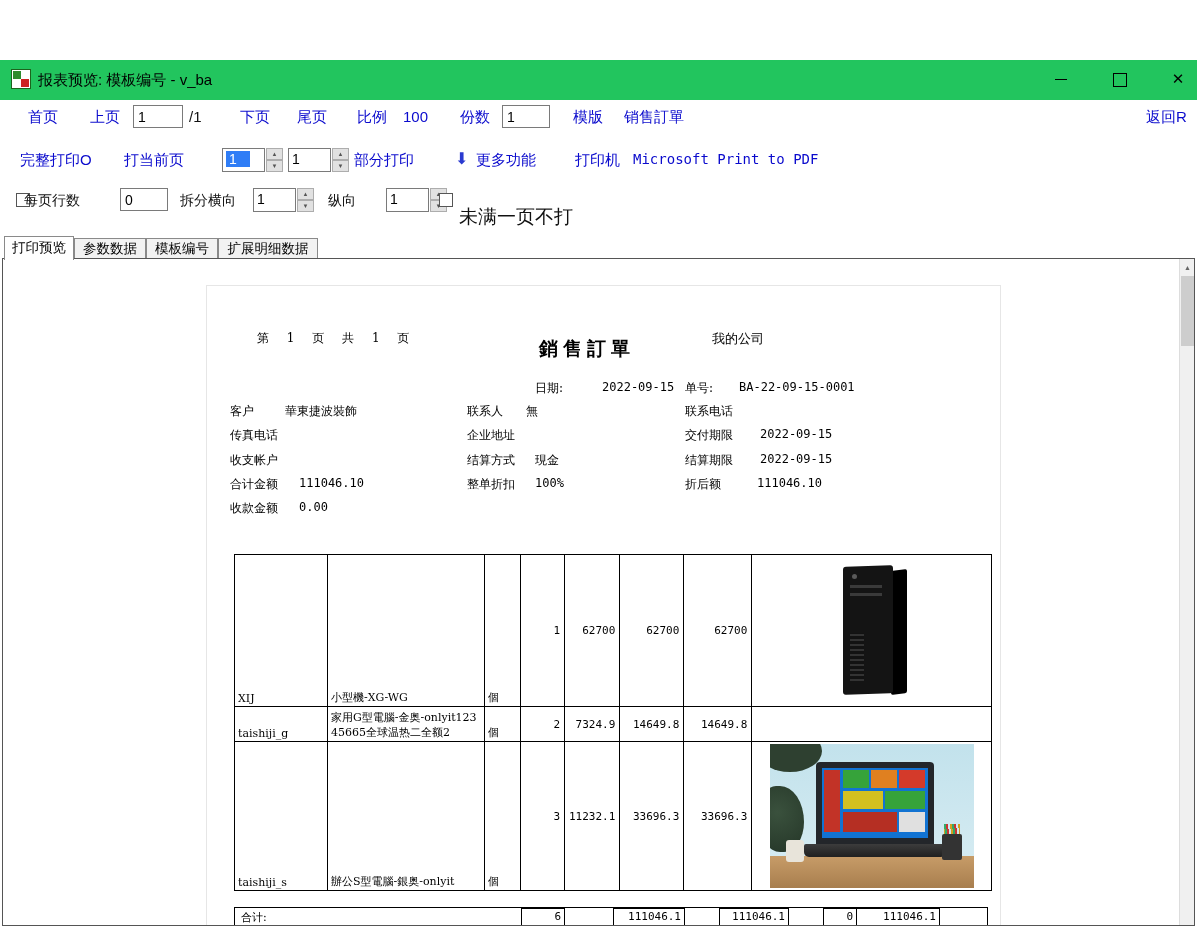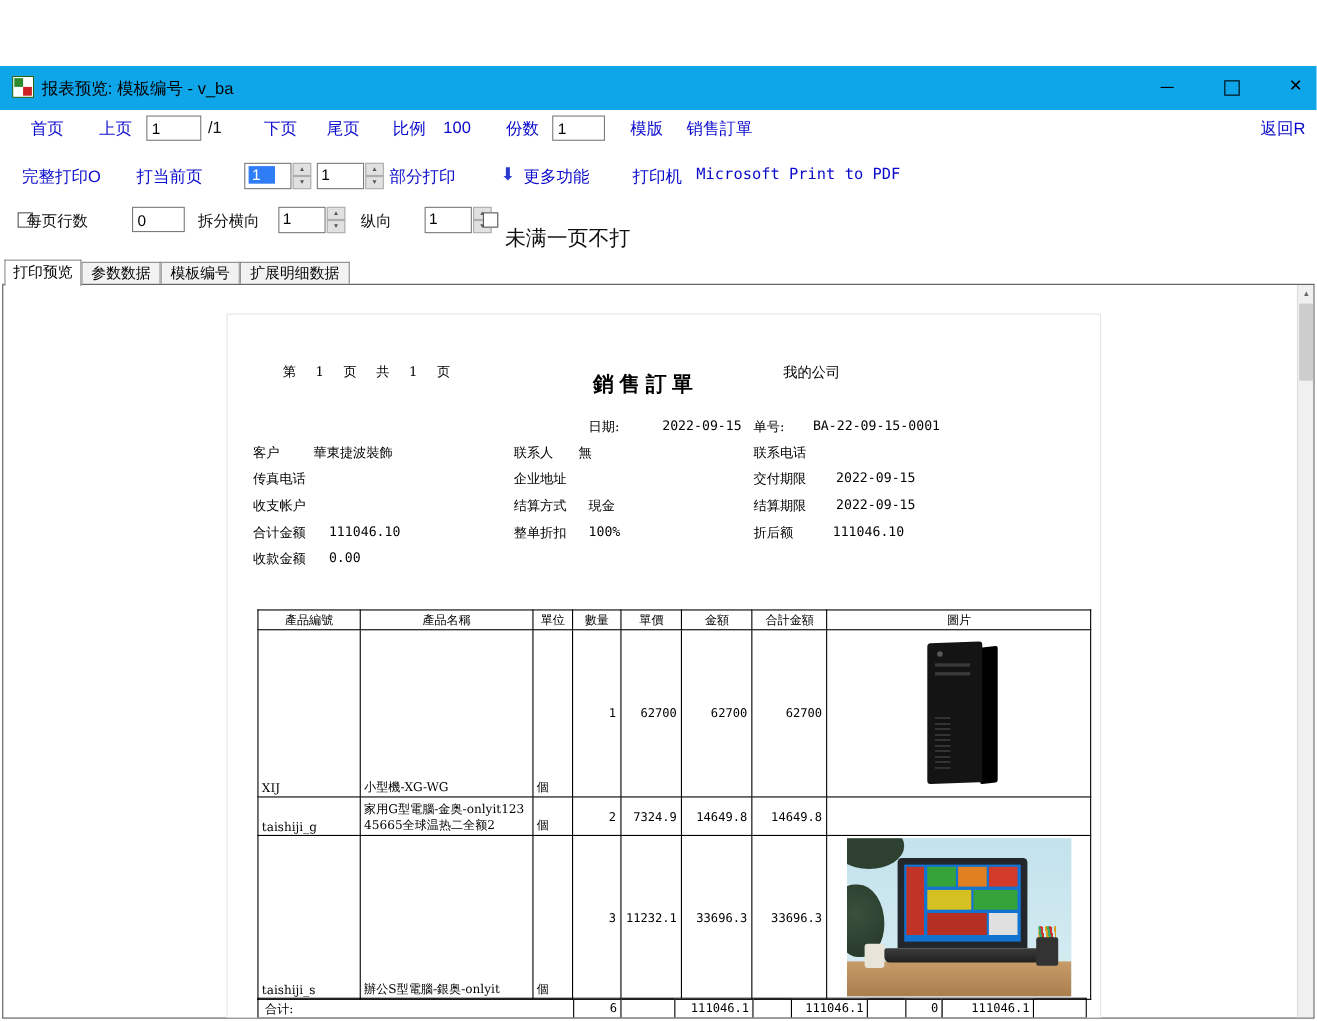--- a/index.html
+++ b/index.html
@@ -2,21 +2,21 @@
 <html><head>
 <meta charset="utf-8">
 <style>
   * { margin:0; padding:0; box-sizing:border-box; }
   html,body { width:1197px; height:928px; }
   body { position:relative; background:#fff; font-family:"Liberation Sans",sans-serif; overflow:hidden; color:#000; }
   .blue { color:#0a0acd; }
   .black { color:#111; }
 
   
-  .titlebar { position:absolute; left:0; top:60px; width:1197px; height:40px; background:#0ea5e9; }
+  .titlebar { position:absolute; left:0; top:60px; width:1197px; height:40px; background:#22c55e; }
   .app-icon { position:absolute; left:11px; top:9px; width:20px; height:20px; border:1px solid #1c641c; background:#fff; }
   .app-icon::before { content:""; position:absolute; left:1px; top:1px; width:8px; height:8px; background:#2e8b2e; }
   .app-icon::after { content:""; position:absolute; right:1px; bottom:1px; width:8px; height:8px; background:#c22; }
   .win-title { position:absolute; left:38px; top:11px; font-size:15px; }
   .win-btn { position:absolute; top:4px; width:32px; height:30px; text-align:center; line-height:30px; font-size:15px; cursor:default; }
   .btn-min::before { content:""; position:absolute; left:10px; top:15px; width:12px; height:1px; background:#000; }
   .btn-max::before { content:""; position:absolute; left:10px; top:9px; width:12px; height:12px; border:1px solid #000; }
 
   
   .tb-item { position:absolute; font-size:15px; cursor:default; white-space:nowrap; }
@@ -212,30 +212,20 @@
         <col style="width:93px">
           <col style="width:157px">
           <col style="width:36px">
           <col style="width:44px">
         <col style="width:52px">
           <col style="width:64px">
           <col style="width:68px">
           <col style="width:240px">
       </colgroup>
       <tbody>
-          <tr>
-        <th>產品編號</th>
-        <th>產品名稱</th>
-        <th>單位</th>
-        <th>數量</th>
-        <th>單價</th>
-        <th>金額</th>
-        <th>合計金額</th>
-        <th>圖片</th>
-      </tr>
       <tr style="height:152px;">
         <td class="c-code">XIJ</td>
         <td class="c-name">小型機-XG-WG</td>
         <td class="c-unit">個</td>
         <td class="c-num">1</td>
         <td class="c-num">62700</td>
         <td class="c-num">62700</td>
         <td class="c-num">62700</td>
         <td class="c-img">
           <div class="photo-tower">

